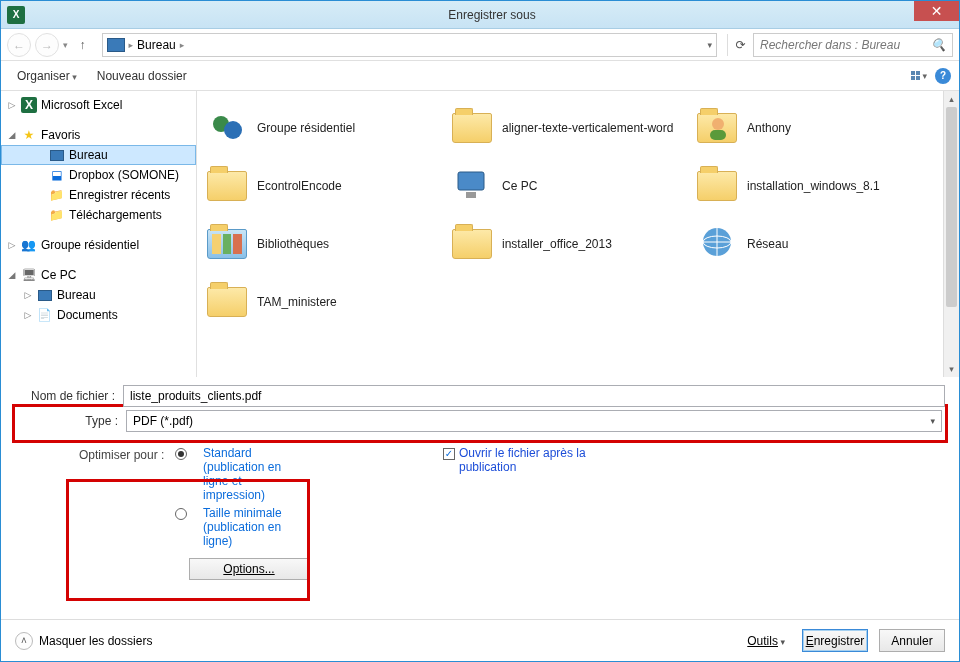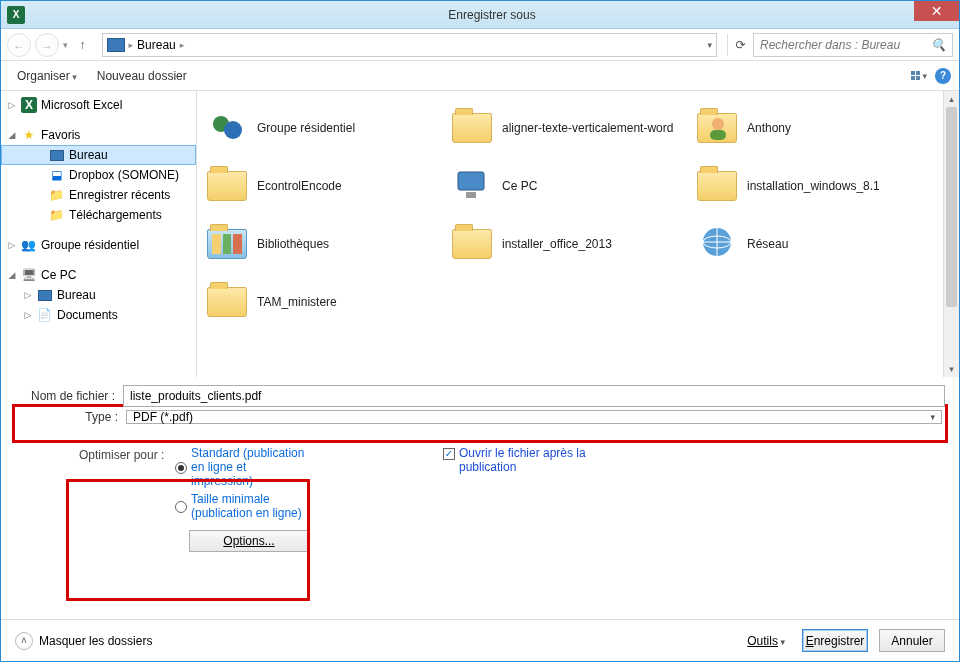--- a/index.html
+++ b/index.html
@@ -53,33 +53,33 @@
 .folder-shape { width: 40px; height: 30px; background: linear-gradient(#fde9a8, #f5cf6a); border: 1px solid #d8b055; border-radius: 2px 2px 3px 3px; position: relative; }
 .folder-shape::before { content: ''; position: absolute; top: -6px; left: 2px; width: 16px; height: 6px; background: #f5cf6a; border: 1px solid #d8b055; border-bottom: none; border-radius: 2px 2px 0 0; }
 .scrollbar-v { position: absolute; right: 0; top: 0; bottom: 0; width: 16px; background: #f0f0f0; border-left: 1px solid #ddd; }
 .scrollbar-v .thumb { position: absolute; left: 2px; right: 2px; top: 16px; height: 200px; background: #ccc; border-radius: 2px; }
 .scrollbar-v .arr { position: absolute; left: 0; right: 0; height: 16px; display: flex; align-items: center; justify-content: center; color: #666; font-size: 9px; }
 
 .bottom { padding: 8px 14px 0 14px; }
 .field-row { display: flex; align-items: center; }
 .field-row label { width: 108px; text-align: right; padding-right: 8px; color: #333; }
 .field-input { flex: 1; height: 22px; border: 1px solid #abadb3; padding: 0 6px; background: #fff; }
-.type-row-wrap { border: 3px solid #d40202; margin: -3px -3px 3px -3px; padding: 3px 3px 16px 3px; }
-.type-select { flex: 1; height: 14px; border: 1px solid #abadb3; padding: 0 6px; background: #fff; display: flex; align-items: center; justify-content: space-between; }
+.type-row-wrap { border: 3px solid #d40202; margin: -3px -3px 3px -3px; padding: 3px 3px 8px 3px; }
+.type-select { flex: 1; height: 22px; border: 1px solid #abadb3; padding: 0 6px; background: #fff; display: flex; align-items: center; justify-content: space-between; }
 
 .meta-row { display: flex; gap: 32px; padding: 6px 0 10px 74px; }
 .meta-item label { color: #555; margin-right: 6px; }
 .meta-item .link { color: #0b6cdb; }
 
 .opts-highlight { border: 3px solid #d40202; position: absolute; left: 65px; top: 478px; width: 244px; height: 122px; pointer-events: none; }
 .opts-area { display: flex; padding-left: 64px; gap: 18px; }
 .opt-col { display: flex; }
 .opt-label { width: 96px; text-align: left; color: #444; padding-top: 2px; }
 .radio-group { width: 132px; }
-.radio-item { display: flex; align-items: center; gap: 4px; margin-bottom: 4px; }
+.radio-item { display: flex; align-items: flex-start; gap: 16px; margin-bottom: 4px; }
 .radio-item .r { width: 12px; height: 12px; border: 1px solid #666; border-radius: 50%; margin-top: 2px; position: relative; flex-shrink: 0; }
 .radio-item .r.sel::after { content: ''; position: absolute; inset: 2px; background: #333; border-radius: 50%; }
 .radio-item .rl { color: #0b6cdb; line-height: 14px; }
 .options-btn { width: 120px; height: 22px; border: 1px solid #adadad; background: linear-gradient(#f8f8f8,#e8e8e8); margin-top: 6px; margin-left: 14px; }
 .check-item { display: flex; align-items: flex-start; gap: 4px; }
 .check-item .c { width: 12px; height: 12px; border: 1px solid #666; margin-top: 2px; color: #0b6cdb; font-size: 10px; line-height: 10px; text-align: center; flex-shrink: 0;}
 .check-item .cl { color: #1d4ed8; line-height: 14px; width: 130px; }
 
 .footer { position: absolute; bottom: 0; left: 0; right: 0; height: 42px; border-top: 1px solid #ddd; display: flex; align-items: center; padding: 0 14px; }
 .hide-folders { display: flex; align-items: center; gap: 6px; }

